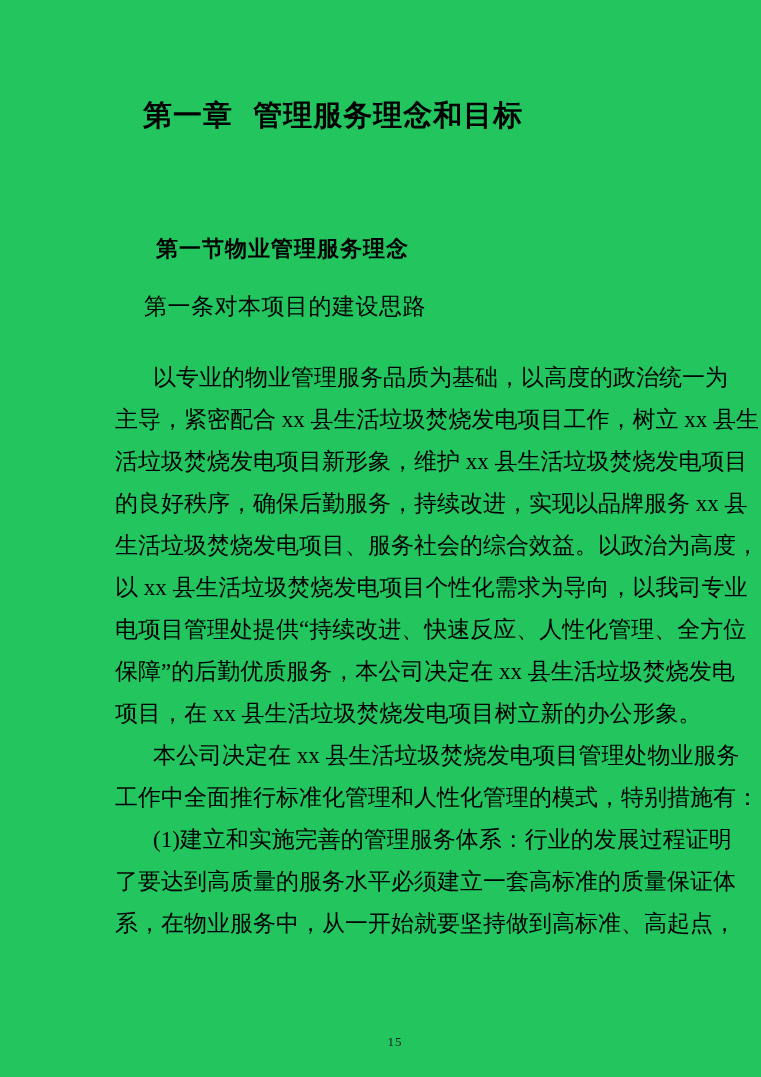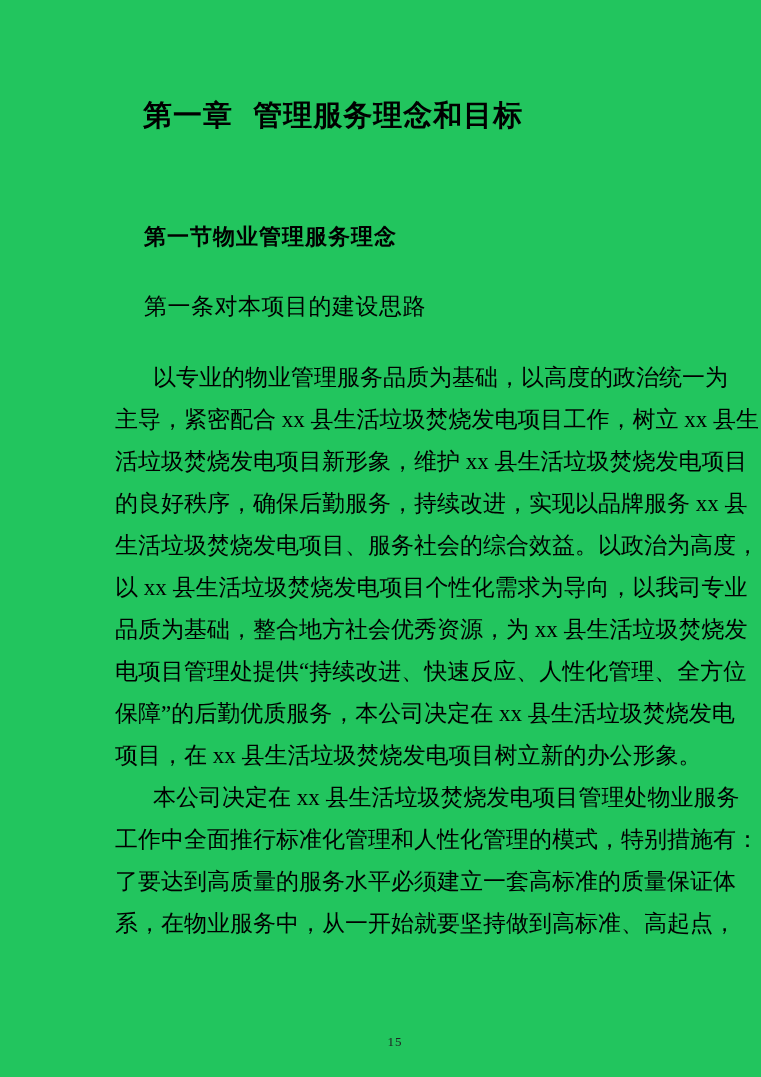--- a/index.html
+++ b/index.html
@@ -25,21 +25,21 @@
     line-height: 44px;
     font-weight: 700;
     letter-spacing: 1px;
     word-spacing: 12px;
     white-space: nowrap;
   }
   .section-heading {
     position: absolute;
     left: 144px;
     top: 218px;
-    margin: 0;
+    margin: 12px;
     font-size: 22px;
     line-height: 38px;
     font-weight: 700;
     letter-spacing: 1px;
     white-space: nowrap;
   }
   .clause-heading {
     position: absolute;
     left: 144px;
     top: 288px;
@@ -91,24 +91,24 @@
 
   <h3 class="clause-heading">第一条对本项目的建设思路</h3>
 
   <div class="body-text">
       <div class="bline indent justify">以专业的物业管理服务品质为基础，以高度的政治统一为</div>
       <div class="bline justify">主导，紧密配合 xx 县生活垃圾焚烧发电项目工作，树立 xx 县生</div>
       <div class="bline justify">活垃圾焚烧发电项目新形象，维护 xx 县生活垃圾焚烧发电项目</div>
       <div class="bline justify">的良好秩序，确保后勤服务，持续改进，实现以品牌服务 xx 县</div>
       <div class="bline justify">生活垃圾焚烧发电项目、服务社会的综合效益。以政治为高度，</div>
       <div class="bline justify">以 xx 县生活垃圾焚烧发电项目个性化需求为导向，以我司专业</div>
-      <div class="bline justify">品质为基础，整合地方社会优秀资源，为 xx 县生活垃圾焚烧发</div>
       <div class="bline justify">电项目管理处提供“持续改进、快速反应、人性化管理、全方位</div>
       <div class="bline justify">保障”的后勤优质服务，本公司决定在 xx 县生活垃圾焚烧发电</div>
       <div class="bline">项目，在 xx 县生活垃圾焚烧发电项目树立新的办公形象。</div>
       <div class="bline indent justify">本公司决定在 xx 县生活垃圾焚烧发电项目管理处物业服务</div>
       <div class="bline justify">工作中全面推行标准化管理和人性化管理的模式，特别措施有：</div>
+      <div class="bline indent justify">(1)建立和实施完善的管理服务体系：行业的发展过程证明</div>
       <div class="bline justify">了要达到高质量的服务水平必须建立一套高标准的质量保证体</div>
       <div class="bline justify">系，在物业服务中，从一开始就要坚持做到高标准、高起点，</div>
     </div>
 
   <div class="page-number">15</div>
 </div>
 
 </body></html>

